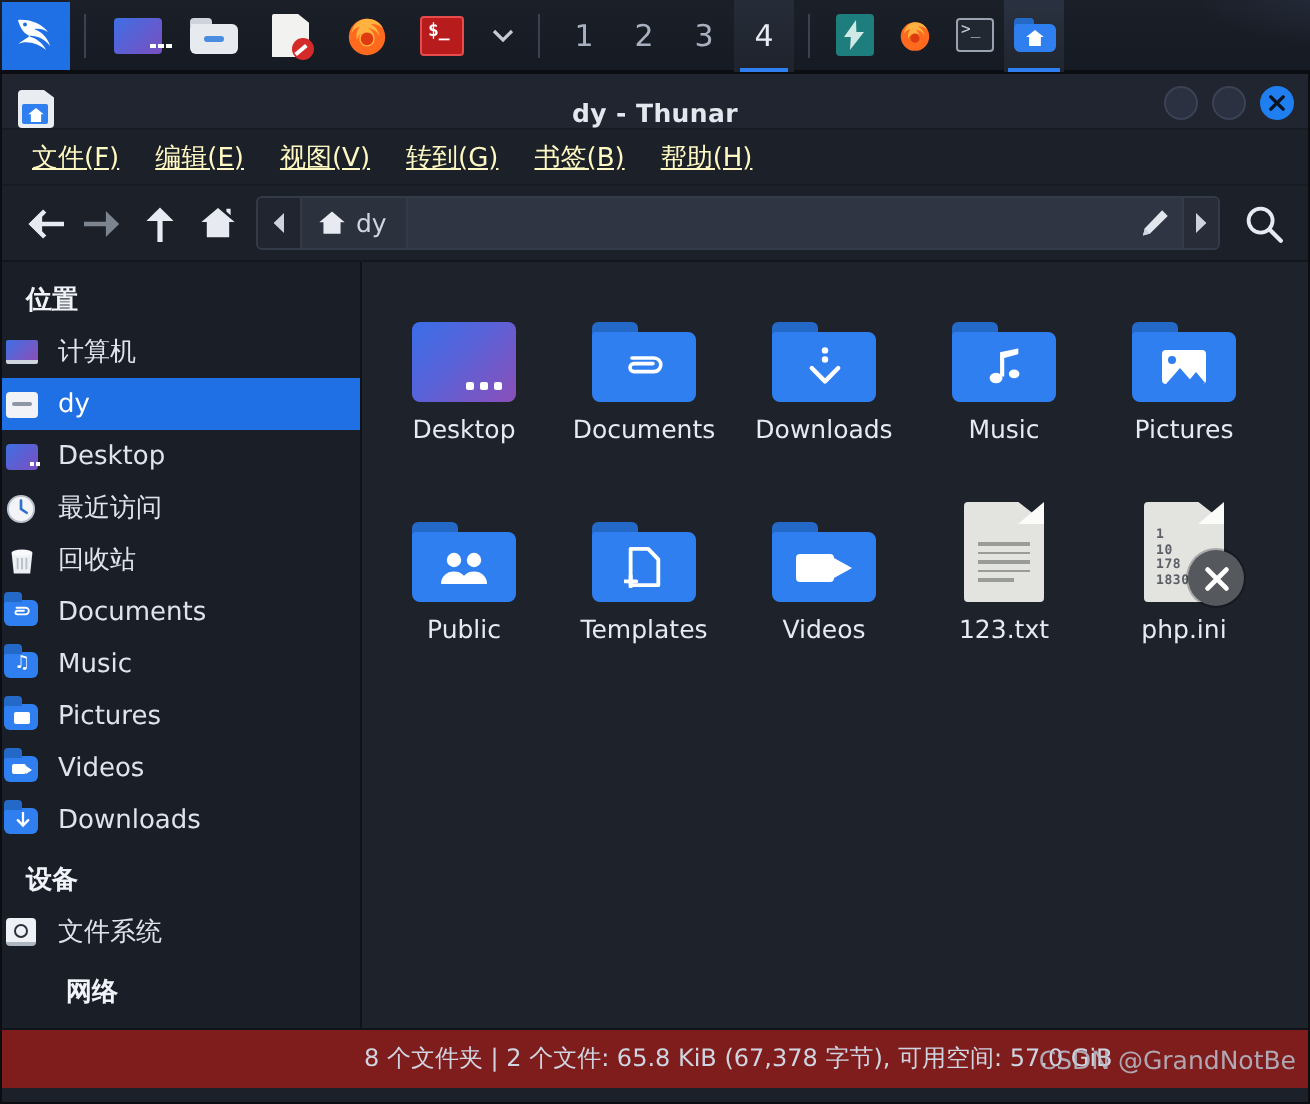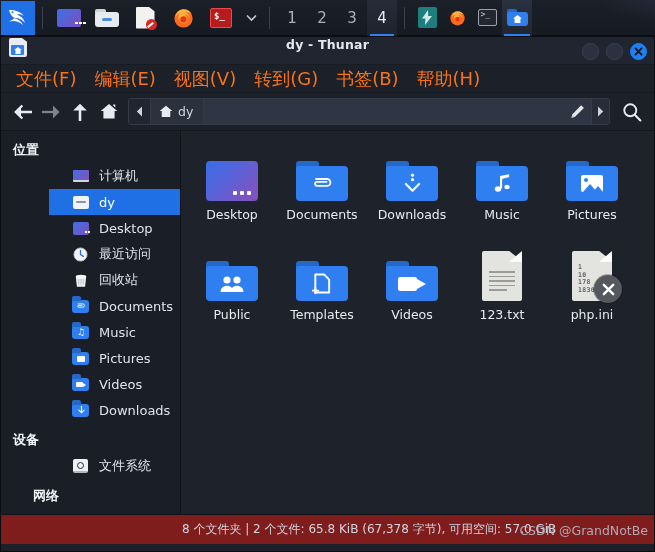--- a/index.html
+++ b/index.html
@@ -58,39 +58,39 @@
     content:""; position:absolute; left:0; top:-4px; width:9px; height:5px;
     background:#2468c8; border-radius:2px 2px 0 0;
   }
 
   
   #window {
     position:absolute; left:0; top:36px; width:655px; height:516px;
     background:#1c2029; border:1px solid #0b0d12;
   }
   #titlebar {
-    height: 28px; background:#20252f; display:flex; align-items:flex-start;
+    height: 28px; background:#20252f; display:flex; align-items:flex-end;
     position:relative; border-bottom:1px solid #171b22;
   }
   #titlebar .tb-appicon { margin-left:8px; width:18px; height:20px; position:relative; }
   #titlebar .title {
     position:absolute; left:0; right:0; text-align:center;
     color:#e3e7ee; font-size:12.5px; font-weight:bold; letter-spacing:.2px;
   }
   .wbtns { position:absolute; right:7px; top:0; height:28px; display:flex; align-items:center; gap:7px;}
   .wbtn { width:17px; height:17px; border-radius:50%; background:#2b3140; border:1px solid #3a4253;}
   .wbtn.close { background:#1f7ff0; border-color:#1f7ff0; display:flex; align-items:center; justify-content:center; }
   .wbtn.close svg { display:block; }
 
   #menubar {
     height: 28px; background:#1c2029; display:flex; align-items:center;
     padding-left: 6px; border-bottom:1px solid #171b22;
   }
   .menu-item {
-    color:#f97316; font-size:18px; padding:3px 9px; border-radius:3px; white-space:nowrap;
+    color:#fef9c3; font-size:13px; padding:3px 9px; border-radius:3px; white-space:nowrap;text-decoration:underline;
   }
 
   #toolbar {
     height: 38px; background:#1c2029; display:flex; align-items:center; padding:0 8px;
     border-bottom:1px solid #12161d;
   }
   .nav-btn { width:26px; height:26px; display:flex; align-items:center; justify-content:center; margin-right:3px; border-radius:3px;}
   .path-wrap {
     flex:1; height:27px; display:flex; align-items:stretch; margin:0 6px 0 3px;
     background:#272c38; border:1px solid #333a48; border-radius:3px; overflow:hidden;
@@ -113,22 +113,22 @@
 
   
   #sidebar {
     width: 180px; background:#1a1e26; border-right:1px solid #0f1219;
     padding-top: 6px; overflow:hidden; position:relative;
   }
   .side-head {
     color:#f0f3f8; font-size:13px; font-weight:bold; padding:4px 0 4px 12px;
   }
   .side-item {
-    height: 26px; display:flex; align-items:center; gap:9px; padding-left:22px;
-    color:#dfe4ec; font-size:13px; white-space:nowrap;margin-left:48px;
+    height: 26px; display:flex; align-items:center; gap:9px; 
+    color:#dfe4ec; font-size:13px; white-space:nowrap;
   }
   .side-item.sel { background:#1f6fe5; color:#fff; }
   .side-ico { width:19px; height:16px; display:flex; align-items:center; justify-content:center; flex:0 0 19px;}
 
   
   #files {
     flex:1; background:#1e222b; position:relative; padding: 10px 0 0 6px;
   }
   .grid { display:flex; flex-wrap:wrap; }
   .cell {

